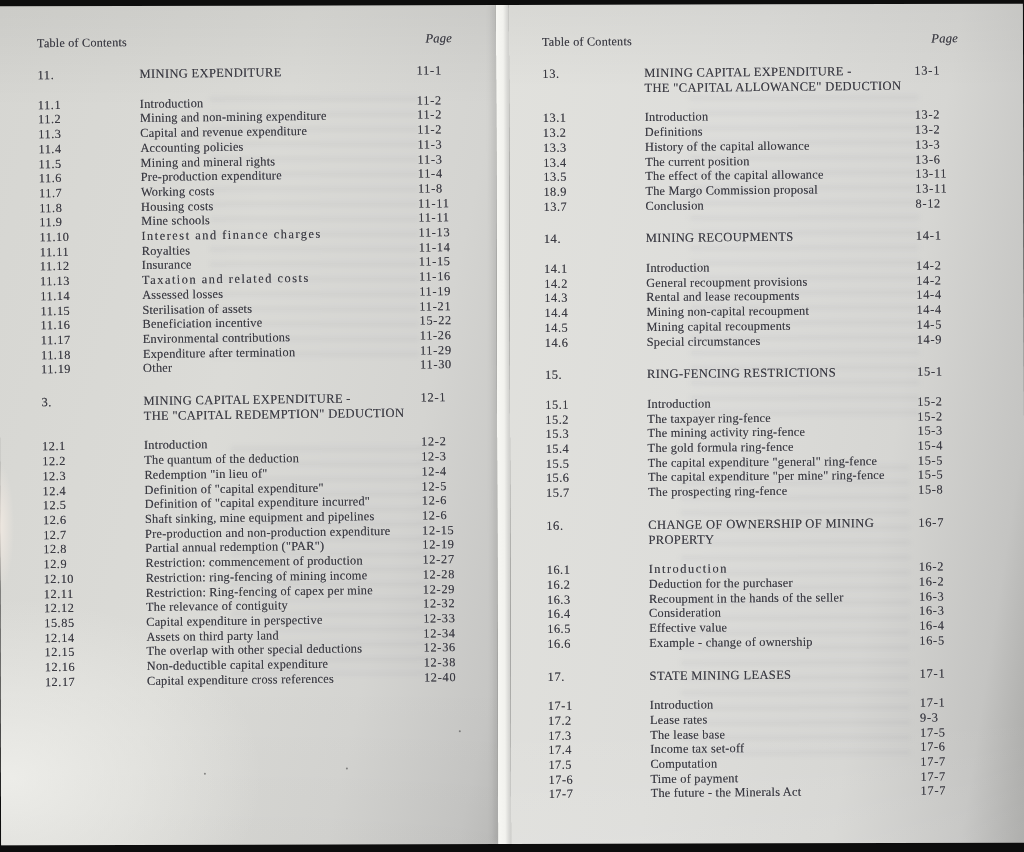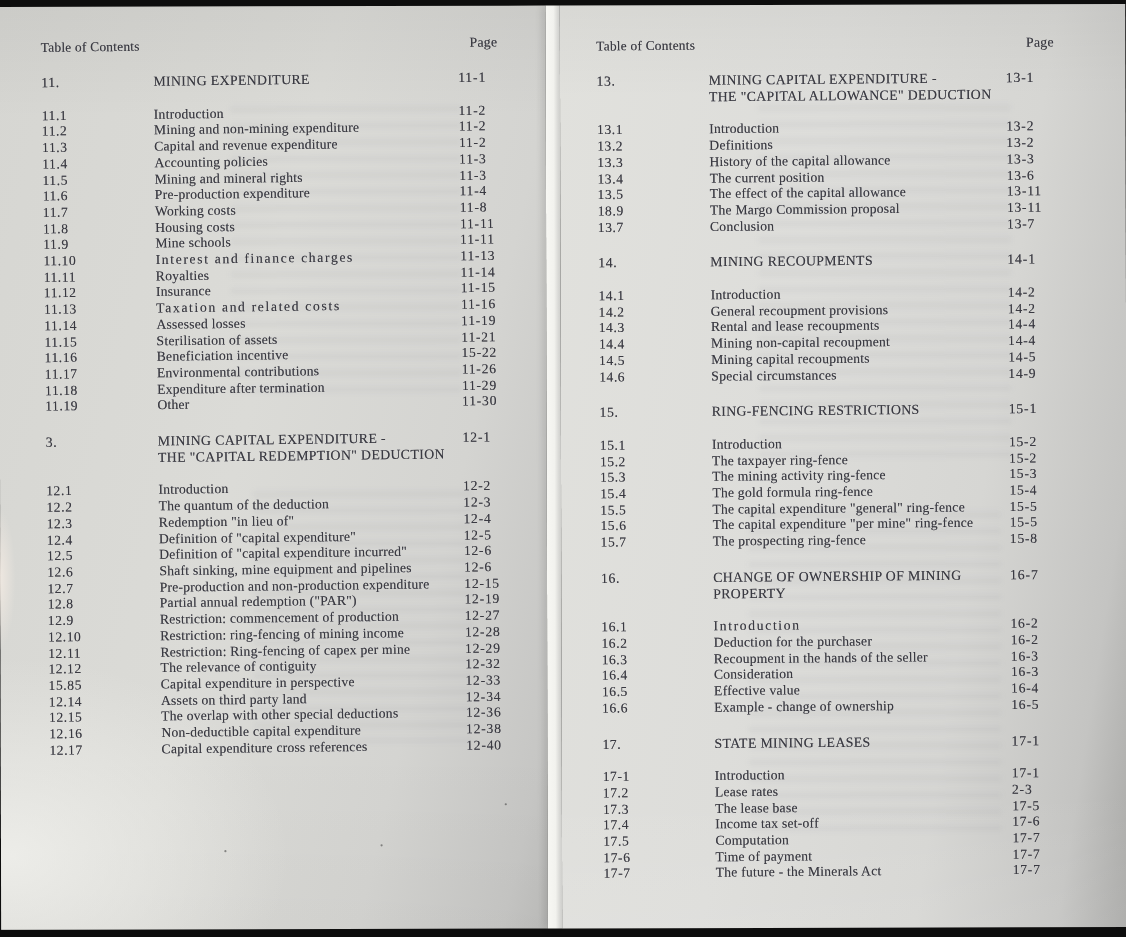--- a/index.html
+++ b/index.html
@@ -45,21 +45,21 @@
     position: absolute;
     font-size: 12.4px;
     color: #3a3a42;
     text-shadow: 0 0 0.6px rgba(55,55,65,0.55);
     letter-spacing: 0.2px;
   }
   .left-content  { left: 38px; top: 30px; width: 415px; transform: rotate(-0.55deg); transform-origin: 0 0; }
   .right-content { left: 33px; top: 30px; width: 416px; transform: rotate(-0.35deg); transform-origin: 0 0; }
   .pg-header { display: flex; justify-content: space-between; margin-bottom: 17px; line-height: 15px; }
   .toc-label  { font-size: 12.2px; }
-  .page-label { font-size: 12.6px; }
+  .page-label { font-style: italic; font-size: 12.6px; }
   .section { margin-bottom: 18px; }
   .row { display: flex; line-height: 14.7px; }
   .row.head { margin-bottom: 15px; align-items: flex-start; font-size: 12.6px; letter-spacing: 0.3px; }
   .num  { flex: none; width: 102px; letter-spacing: 0.5px; }
   .title{ flex: none; }
   .left-content  .title { width: 277px; }
   .right-content .title { width: 270px; }
   .page-num { flex: none; width: 44px; letter-spacing: 0.7px; white-space: nowrap; }
   .tl { display: block; }
   .sp { letter-spacing: 1.5px; }
@@ -340,21 +340,21 @@
               <span class="page-num">13-11</span>
             </div>
             <div class="row item">
               <span class="num">18.9</span>
               <span class="title">The Margo Commission proposal</span>
               <span class="page-num">13-11</span>
             </div>
             <div class="row item">
               <span class="num">13.7</span>
               <span class="title">Conclusion</span>
-              <span class="page-num">13-7</span>
+              <span class="page-num">8-12</span>
             </div>
           </div>
           <div class="section">
             <div class="row head">
               <span class="num">14.</span>
               <span class="title">
                 <span class="tl">MINING RECOUPMENTS</span>
               </span>
               <span class="page-num">14-1</span>
             </div>
@@ -482,21 +482,21 @@
               <span class="page-num">17-1</span>
             </div>
             <div class="row item">
               <span class="num">17-1</span>
               <span class="title">Introduction</span>
               <span class="page-num">17-1</span>
             </div>
             <div class="row item">
               <span class="num">17.2</span>
               <span class="title">Lease rates</span>
-              <span class="page-num">2-3</span>
+              <span class="page-num">9-3</span>
             </div>
             <div class="row item">
               <span class="num">17.3</span>
               <span class="title">The lease base</span>
               <span class="page-num">17-5</span>
             </div>
             <div class="row item">
               <span class="num">17.4</span>
               <span class="title">Income tax set-off</span>
               <span class="page-num">17-6</span>

